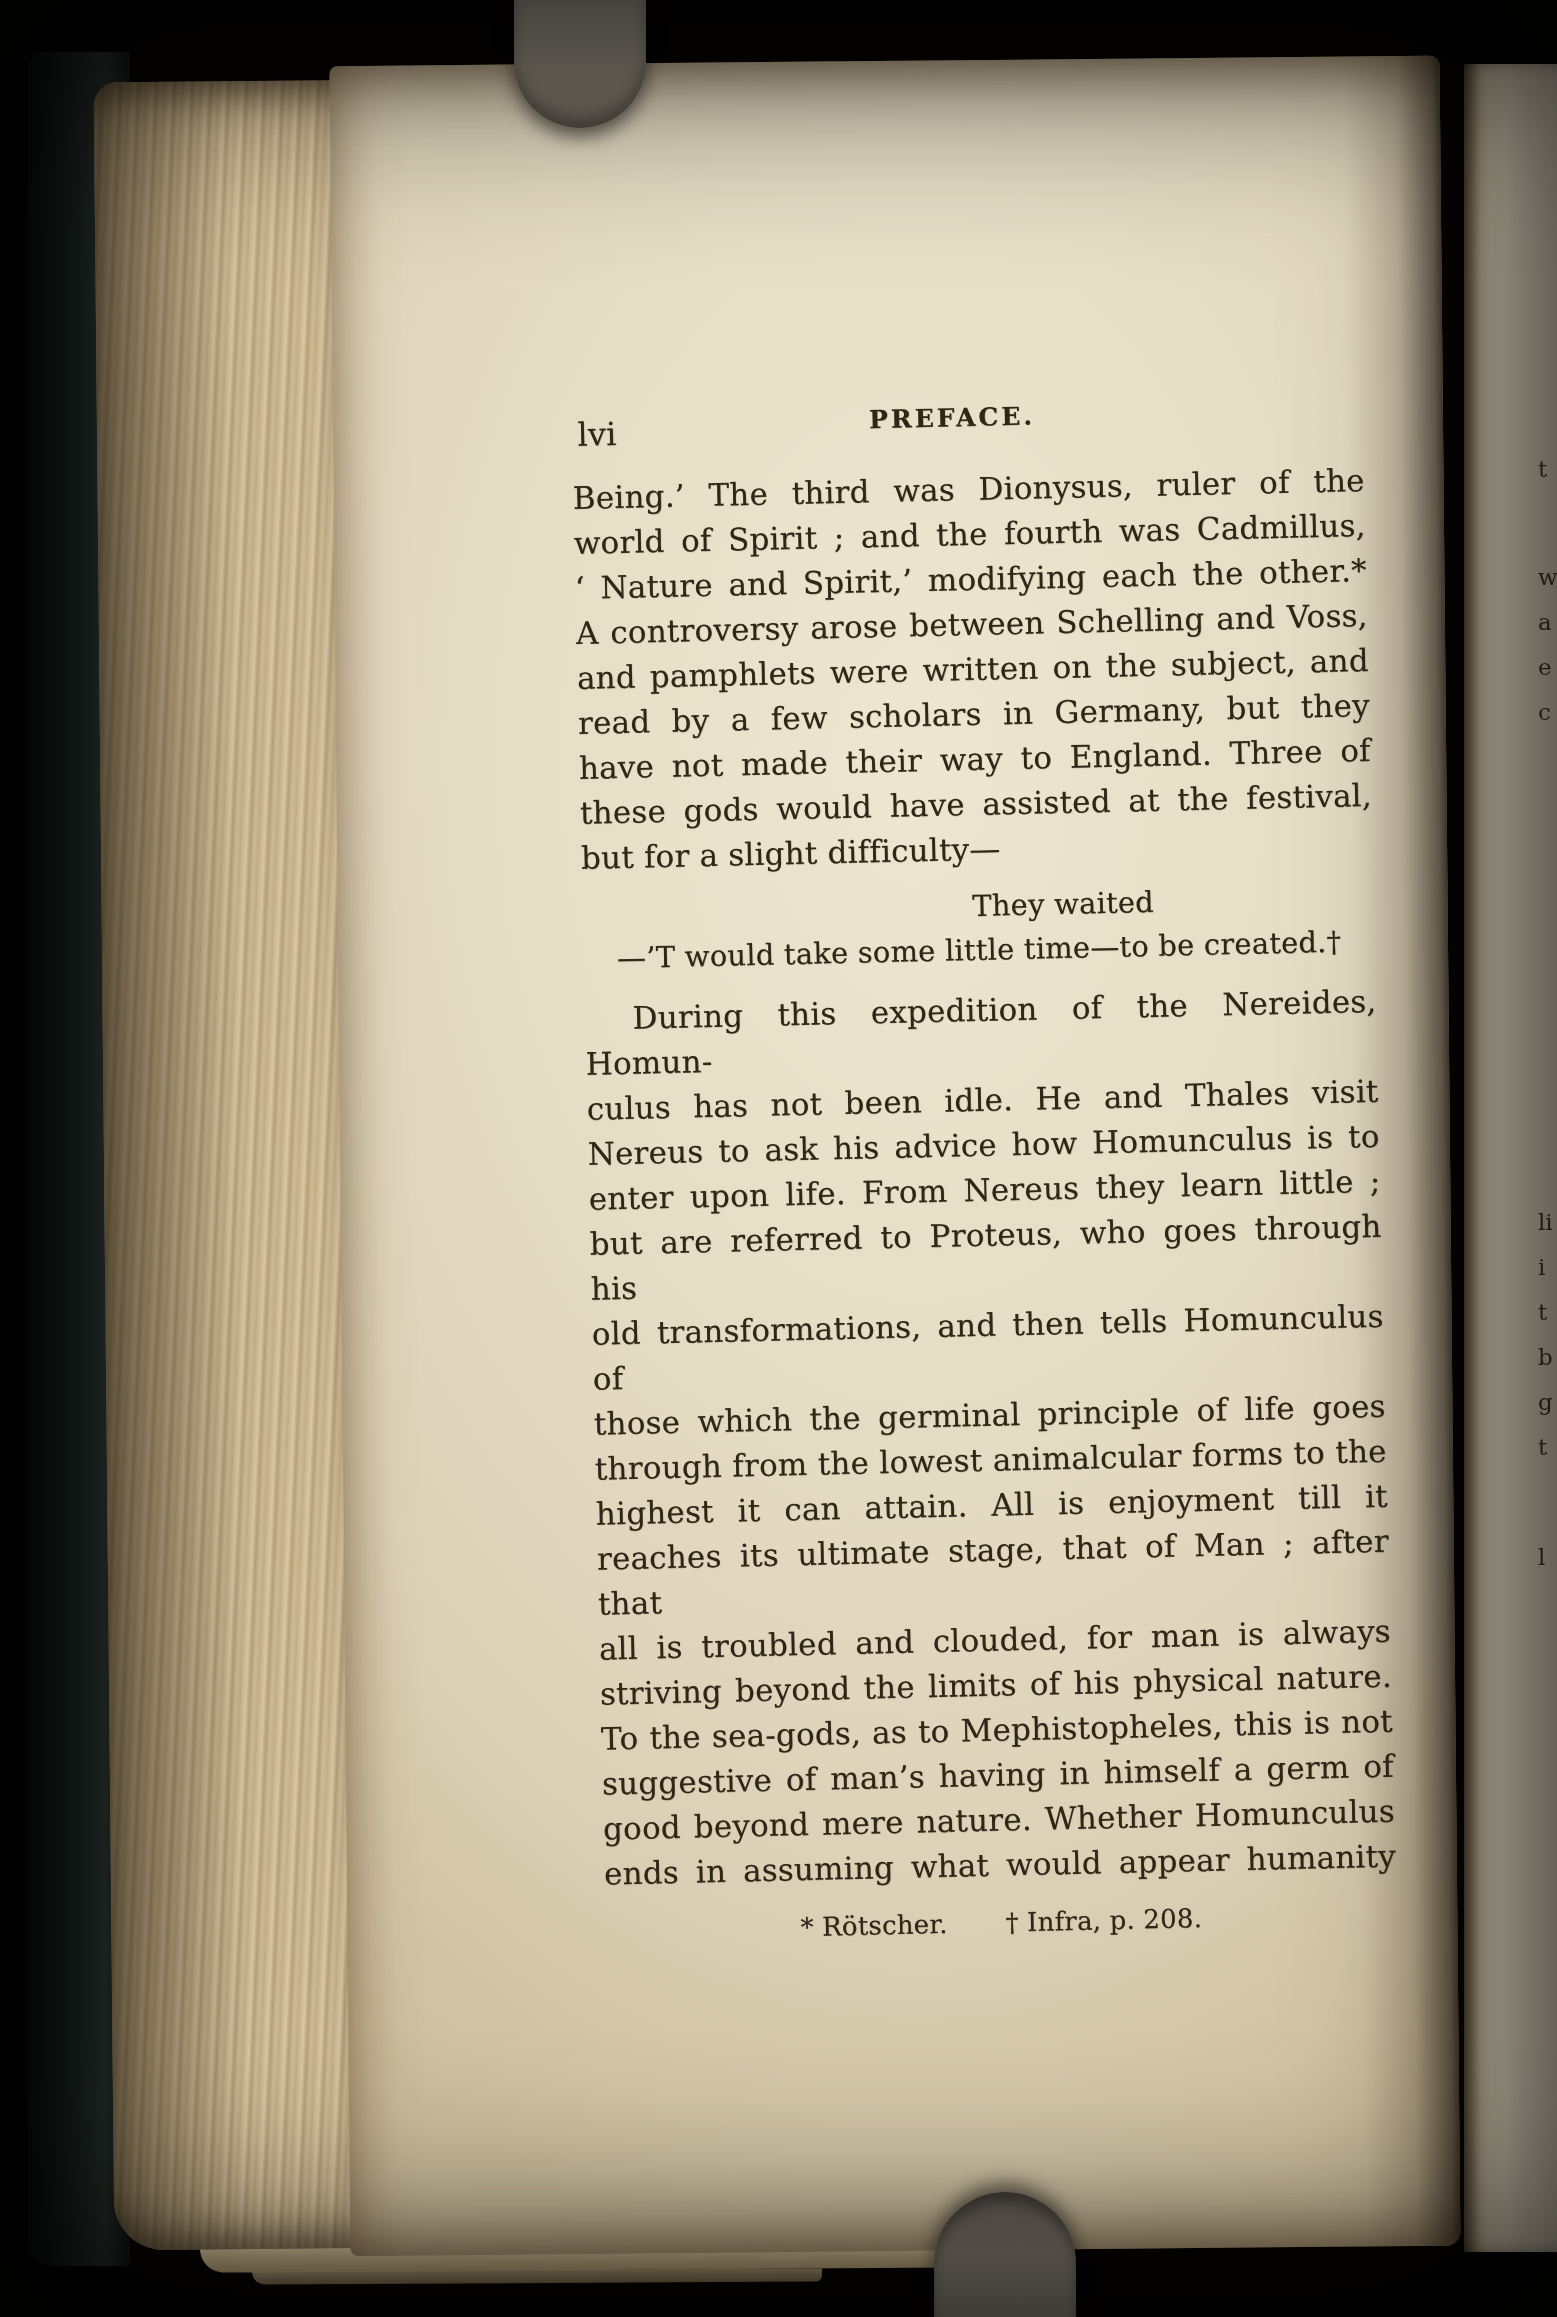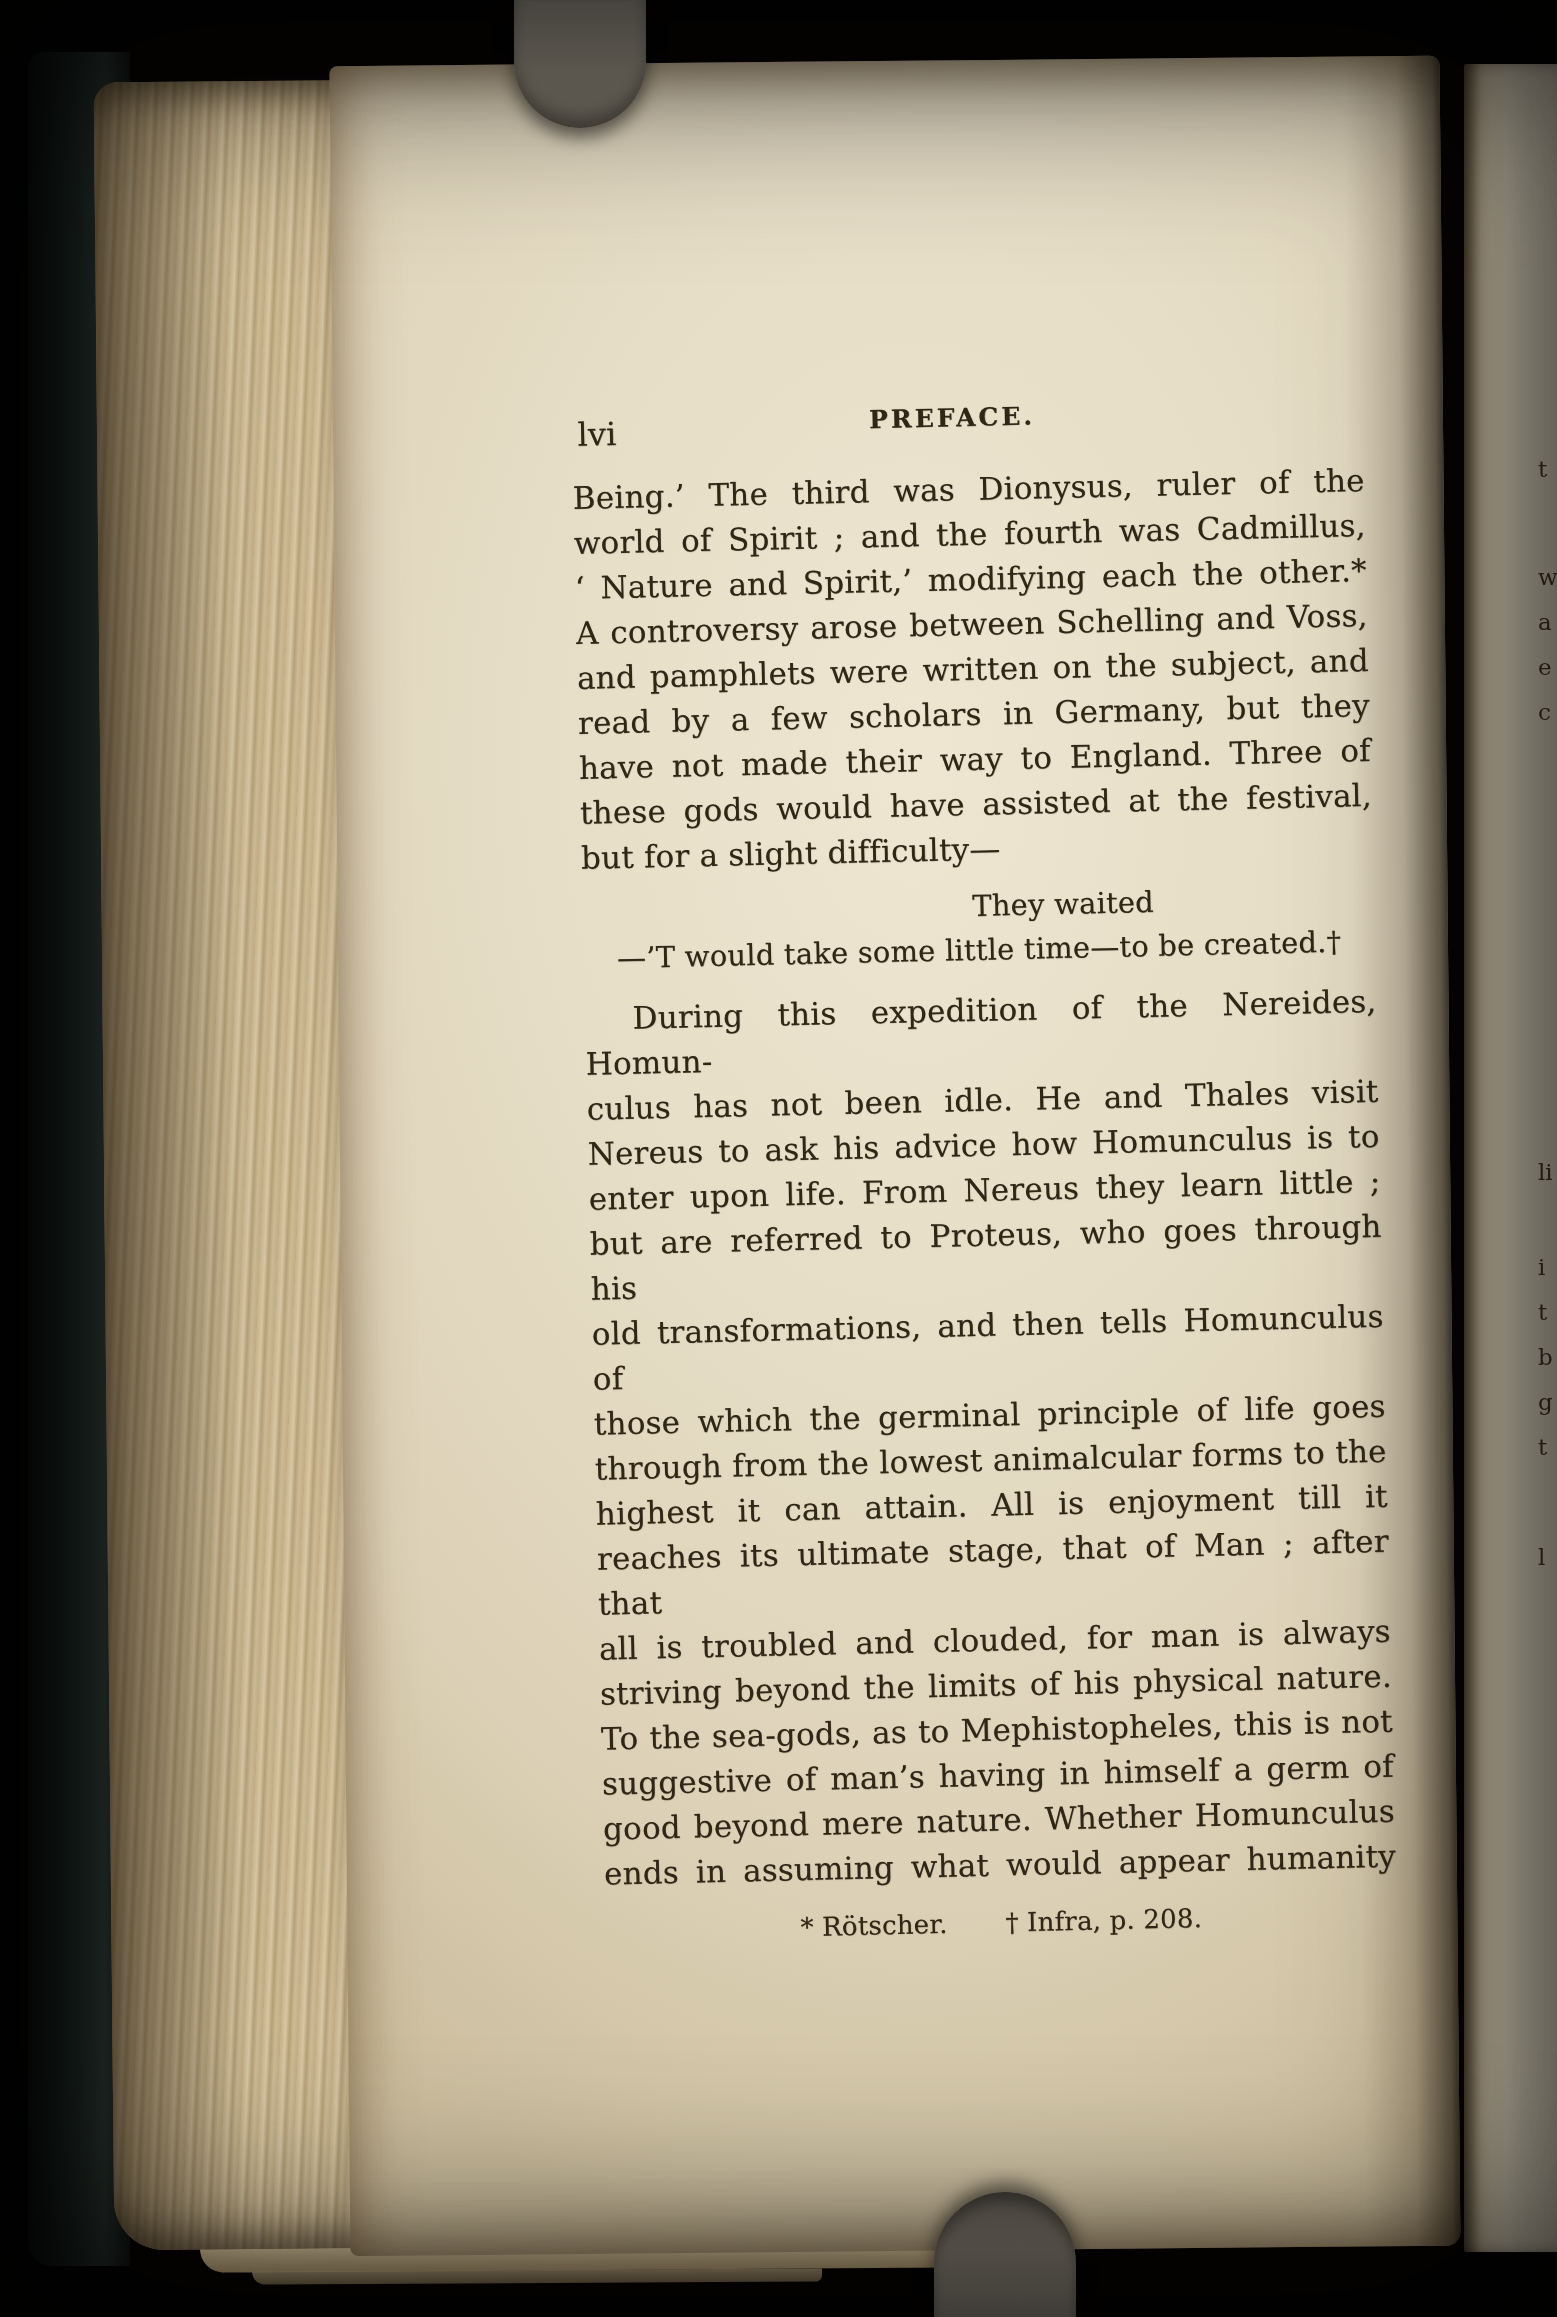--- a/index.html
+++ b/index.html
@@ -172,21 +172,21 @@
       </div>
     </div>
   </div>
 
   <div class="next-page">
     <span class="frag" style="top:392px">t</span>
     <span class="frag" style="top:500px">w</span>
     <span class="frag" style="top:545px">a</span>
     <span class="frag" style="top:590px">e</span>
     <span class="frag" style="top:635px">c</span>
-    <span class="frag" style="top:1095px">li</span>
+    <span class="frag" style="top:1145px">li</span>
     <span class="frag" style="top:1190px">i</span>
     <span class="frag" style="top:1235px">t</span>
     <span class="frag" style="top:1280px">b</span>
     <span class="frag" style="top:1325px">g</span>
     <span class="frag" style="top:1370px">t</span>
     <span class="frag" style="top:1480px">l</span>
   </div>
 
   <div class="clamp-top"></div>
   <div class="clamp-bottom"></div>

